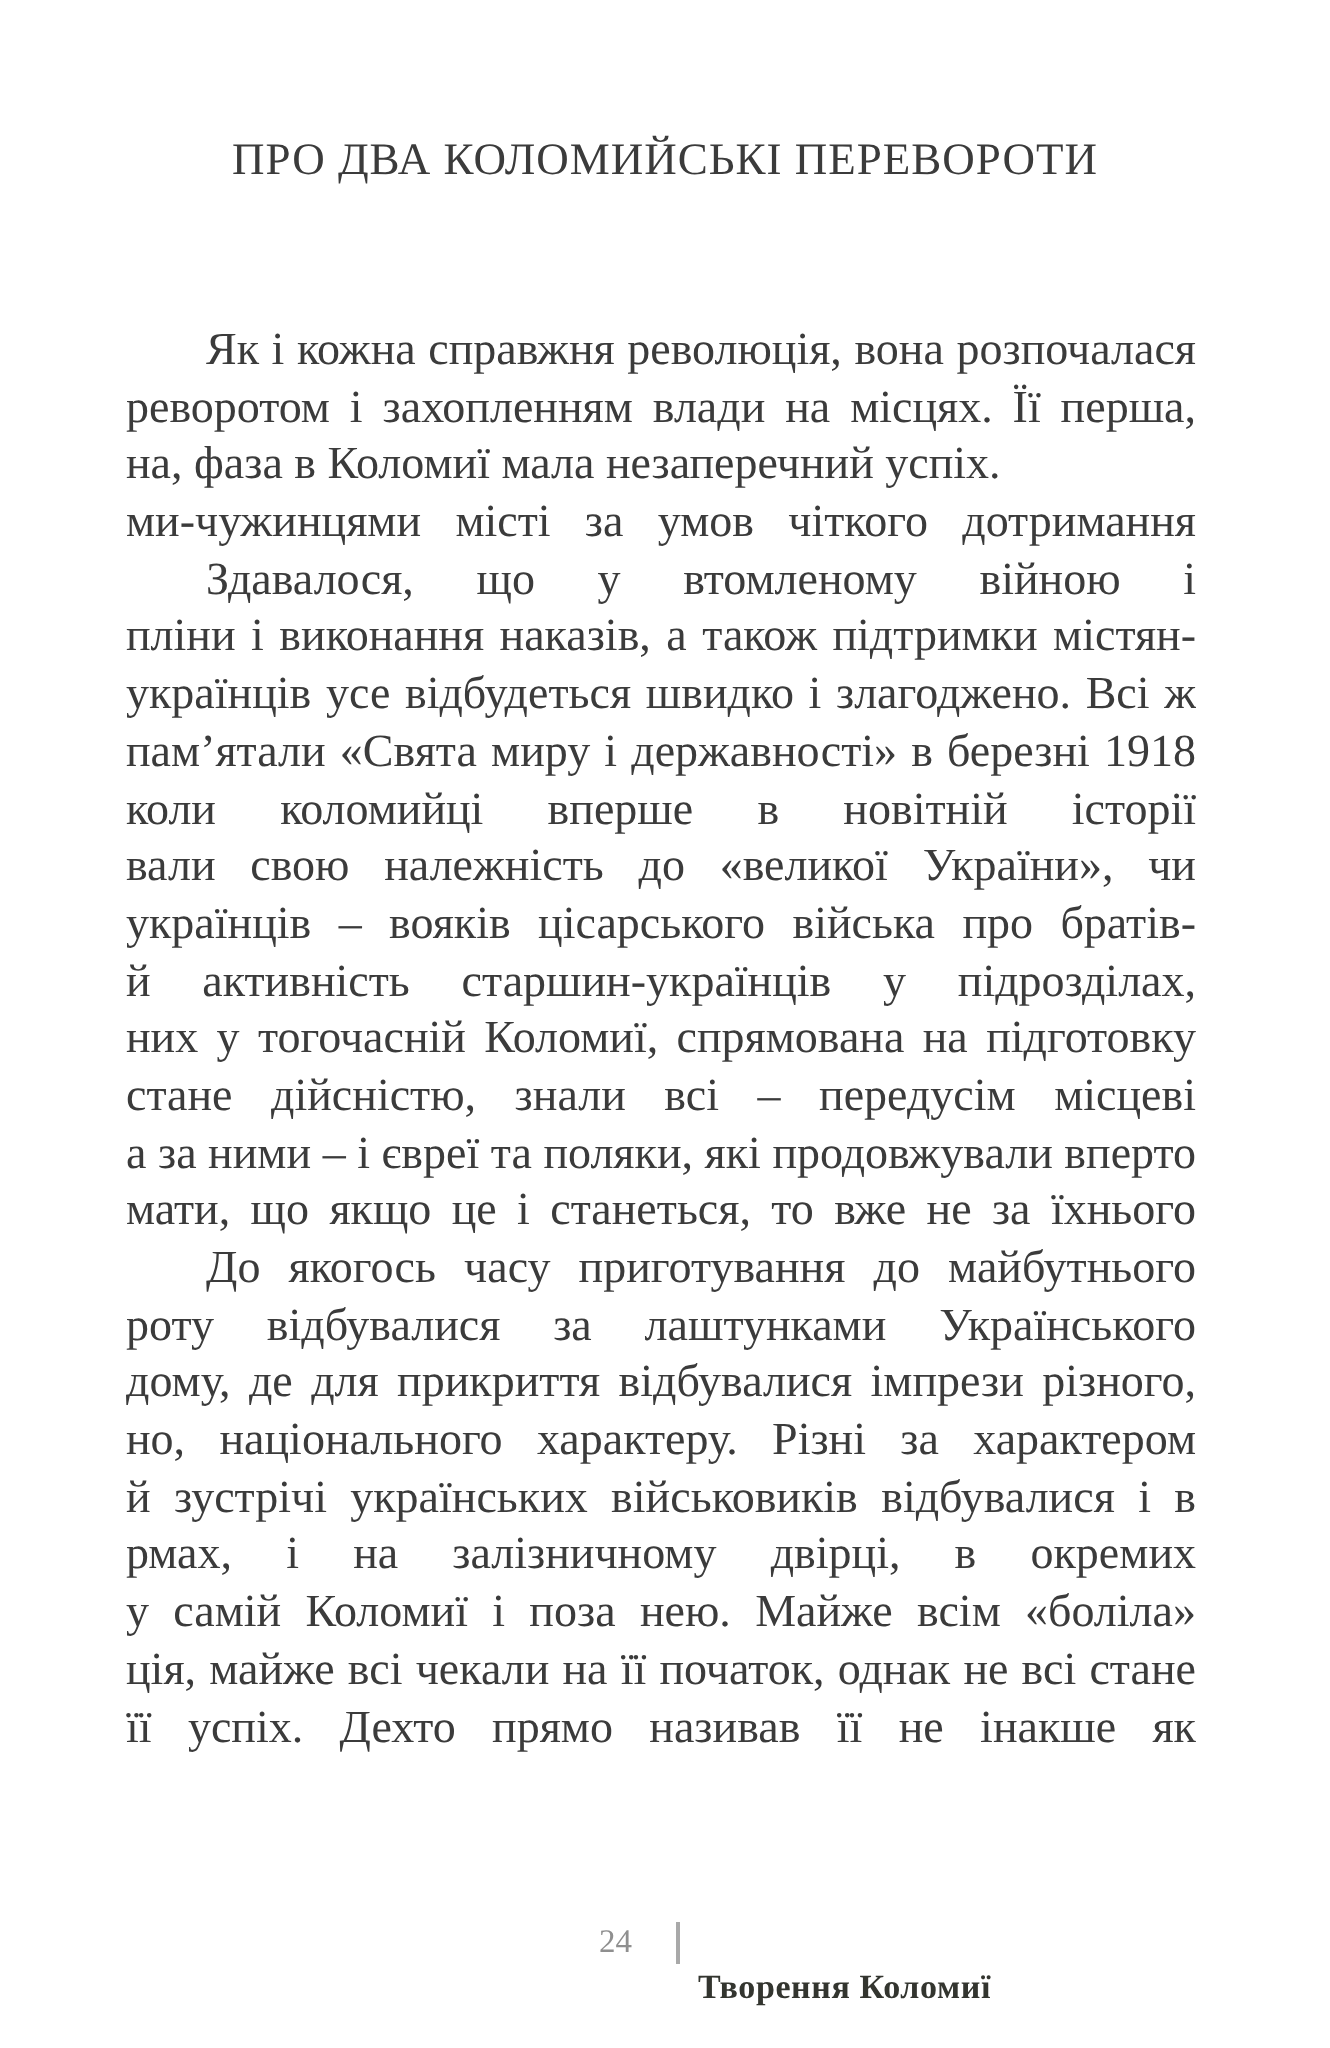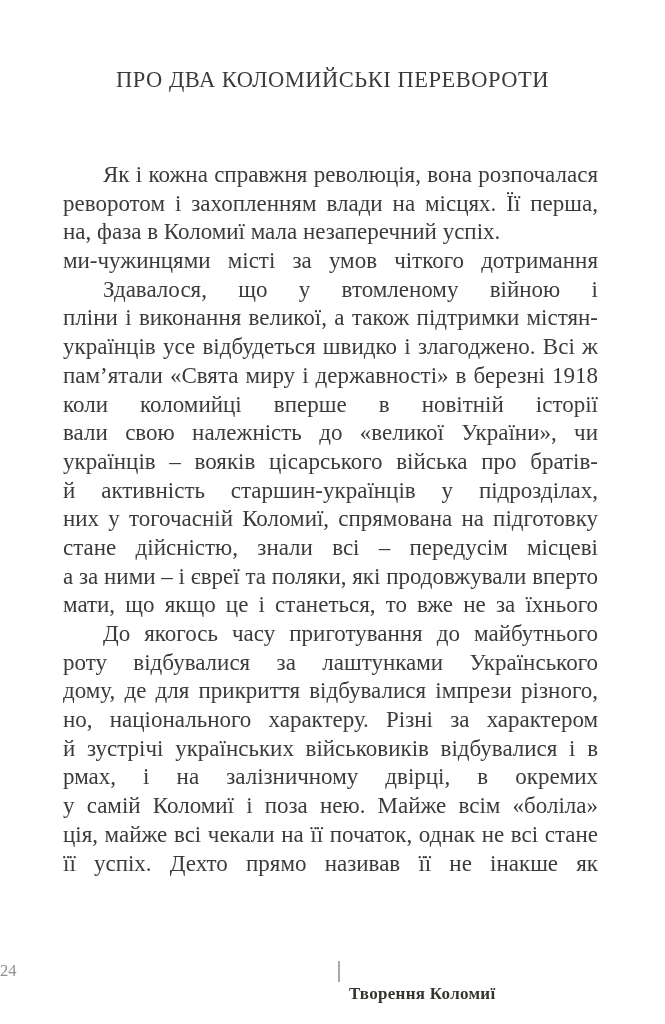--- a/index.html
+++ b/index.html
@@ -46,20 +46,21 @@
     position: absolute;
     top: 941px;
     left: 0;
     width: 665px;
     display: flex;
     align-items: center;
     line-height: 1;
   }
   .f-left {
     flex: 1;
+    text-align: right;
     padding-right: 22px;
     font-size: 16.5px;
     color: var(--page-number, #8f8f8f);
   }
   .f-bar {
     width: 2px;
     height: 21px;
     background: var(--divider, #a9a9a9);
   }
   .f-right {
@@ -77,21 +78,21 @@
 <body>
 
 <div class="page">
   <h1 class="title">ПРО ДВА КОЛОМИЙСЬКІ ПЕРЕВОРОТИ</h1>
   <div class="body" id="body-text">
       <div class="line pfirst">Як і кожна справжня революція, вона розпочалася пе-</div>
       <div class="line">реворотом і захопленням влади на місцях. Її перша, актив-</div>
       <div class="line plast">на, фаза в Коломиї мала незаперечний успіх.</div>
       <div class="line">ми-чужинцями місті за умов чіткого дотримання дисци-</div>
       <div class="line pfirst">Здавалося, що у втомленому війною і військовика-</div>
-      <div class="line">пліни і виконання великої, а також підтримки містян-</div>
+      <div class="line">пліни і виконання наказів, а також підтримки містян-</div>
       <div class="line">українців усе відбудеться швидко і злагоджено. Всі ж бо</div>
       <div class="line">пам’ятали «Свята миру і державності» в березні 1918 р.,</div>
       <div class="line">коли коломийці вперше в новітній історії заманіфесту-</div>
       <div class="line">вали свою належність до «великої України», чи станеться</div>
       <div class="line">українців – вояків цісарського війська про братів-україн-</div>
       <div class="line">й активність старшин-українців у підрозділах, дислокова-</div>
       <div class="line">них у тогочасній Коломиї, спрямована на підготовку май-</div>
       <div class="line">стане дійсністю, знали всі – передусім місцеві українці,</div>
       <div class="line">а за ними – і євреї та поляки, які продовжували вперто ду-</div>
       <div class="line plast">мати, що якщо це і станеться, то вже не за їхнього життя.</div>

